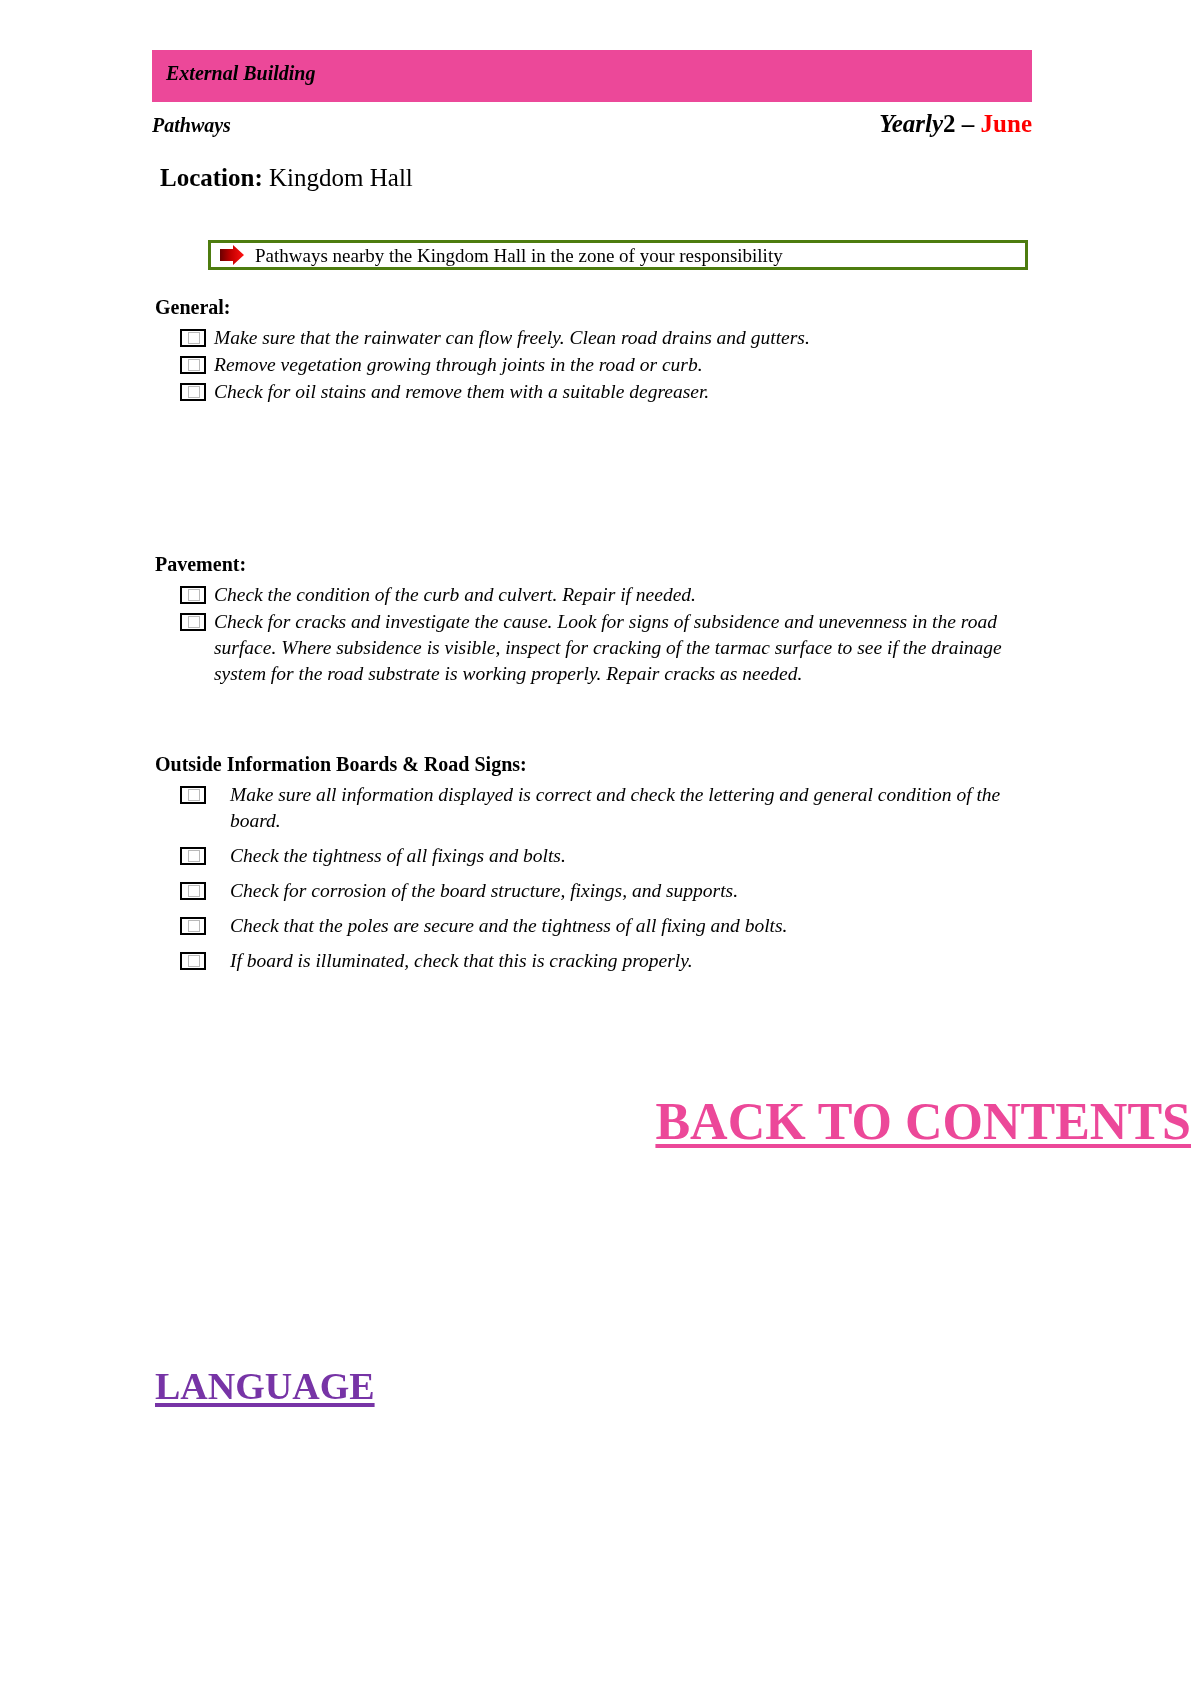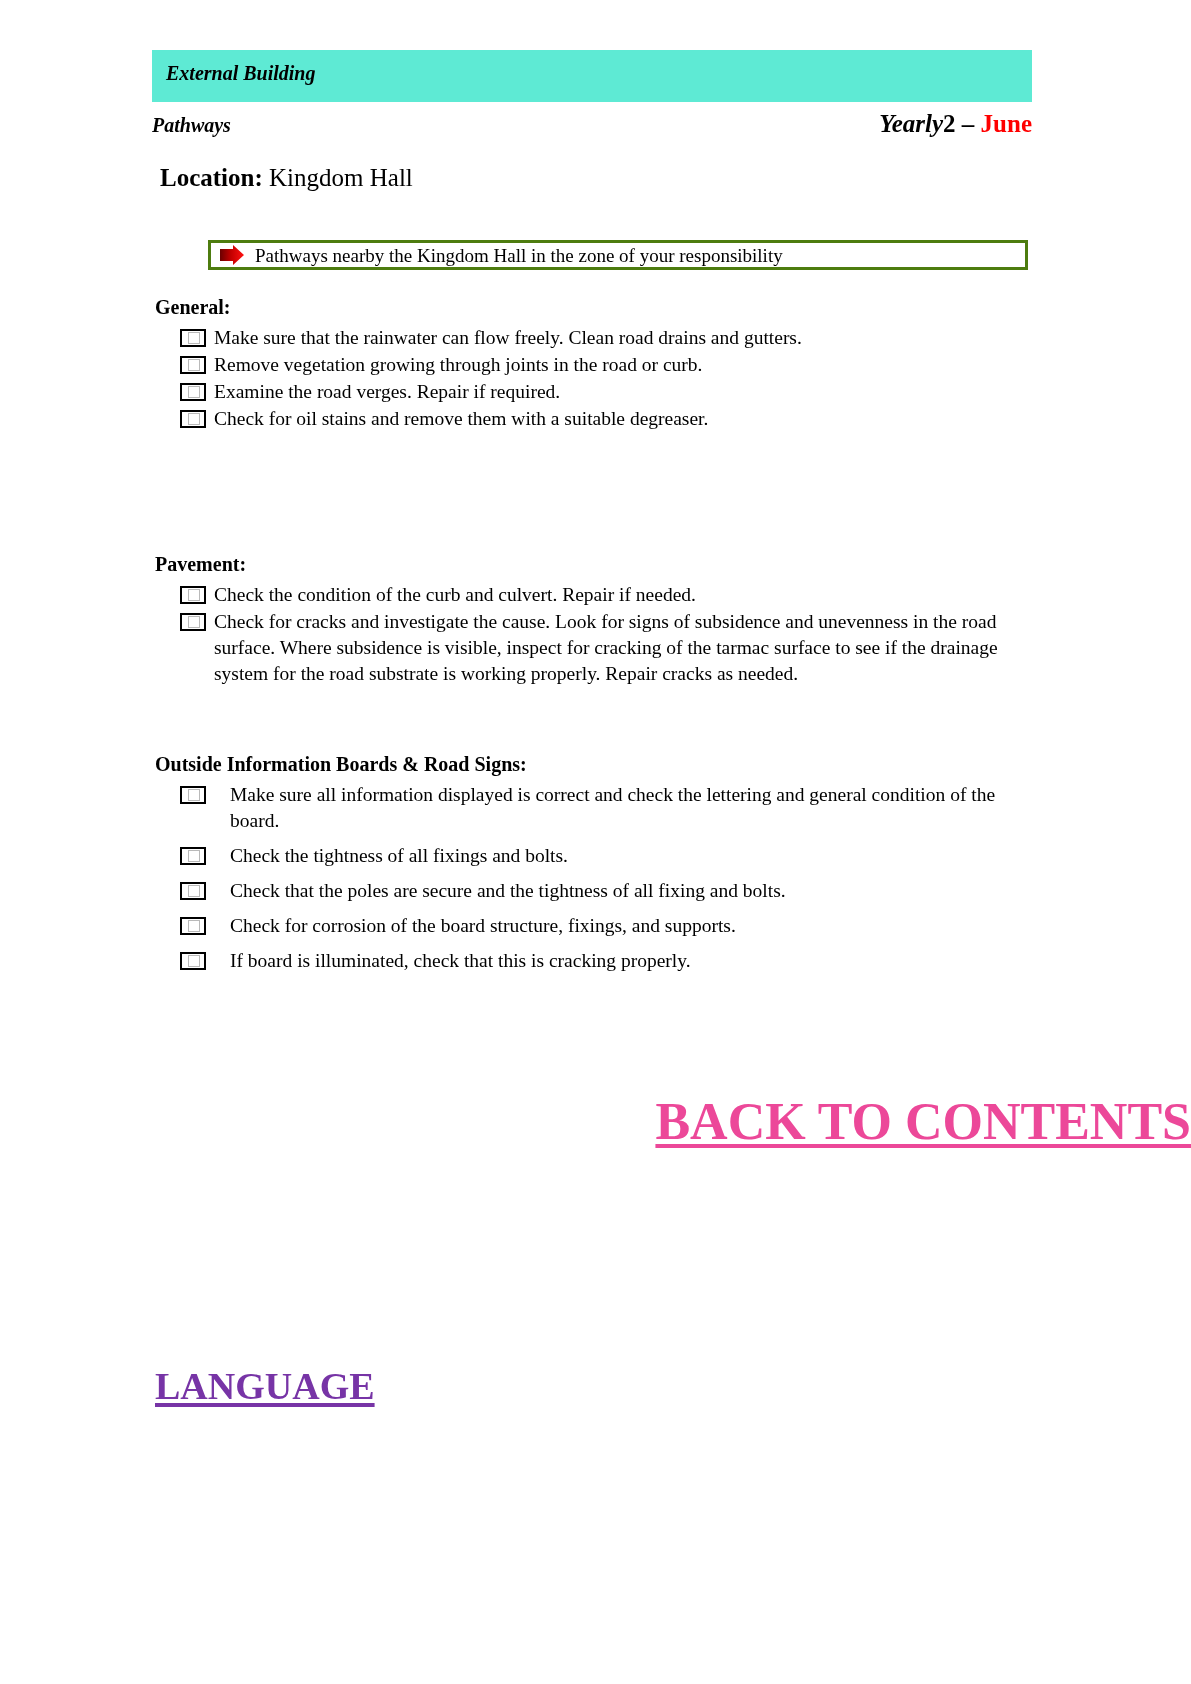--- a/index.html
+++ b/index.html
@@ -23,21 +23,21 @@
     box-sizing: border-box;
   }
 
   
   .header-band {
     position: absolute;
     left: 152px;
     top: 50px;
     width: 880px;
     height: 52px;
-    background: #5eead4;
+    background: #ec4899;
   }
   .header-band-text {
     position: absolute;
     left: 14px;
     top: 12px;
     font-size: 20px;
     font-style: italic;
     font-weight: bold;
     letter-spacing: 0px;
   }
@@ -152,20 +152,21 @@
     left: 6px;
     top: 1px;
     width: 12px;
     height: 12px;
     border: 1px solid #b9b9b9;
     box-sizing: border-box;
   }
   .item-text {
     flex: 1 1 auto;
     padding-right: 10px;
+    font-style: italic;
   }
 
   
   .back-link {
     position: absolute;
     left: 0;
     top: 1092px;
     width: 1191px;
     text-align: right;
     font-size: 52px;
@@ -230,24 +231,20 @@
       <li class="item">
         <span class="checkbox"></span>
         <span class="item-text">Make sure that the rainwater can flow freely. Clean road drains and gutters.</span>
       </li>
       <li class="item">
         <span class="checkbox"></span>
         <span class="item-text">Remove vegetation growing through joints in the road or curb.</span>
       </li>
       <li class="item">
         <span class="checkbox"></span>
-        <span class="item-text">Examine the road verges. Repair if required.</span>
-      </li>
-      <li class="item">
-        <span class="checkbox"></span>
         <span class="item-text">Check for oil stains and remove them with a suitable degreaser.</span>
       </li>
     </ul>
   </div>
 
   <div class="section" style="top:553px;">
     <div class="section-title">Pavement:</div>
     <ul class="items">
       <li class="item">
         <span class="checkbox"></span>
@@ -266,28 +263,28 @@
       <li class="item spaced">
         <span class="checkbox"></span>
         <span class="item-text">Make sure all information displayed is correct and check the lettering and general condition of the board.</span>
       </li>
       <li class="item spaced">
         <span class="checkbox"></span>
         <span class="item-text">Check the tightness of all fixings and bolts.</span>
       </li>
       <li class="item spaced">
         <span class="checkbox"></span>
+        <span class="item-text">Check for corrosion of the board structure, fixings, and supports.</span>
+      </li>
+      <li class="item spaced">
+        <span class="checkbox"></span>
         <span class="item-text">Check that the poles are secure and the tightness of all fixing and bolts.</span>
       </li>
       <li class="item spaced">
         <span class="checkbox"></span>
-        <span class="item-text">Check for corrosion of the board structure, fixings, and supports.</span>
-      </li>
-      <li class="item spaced">
-        <span class="checkbox"></span>
         <span class="item-text">If board is illuminated, check that this is cracking properly.</span>
       </li>
     </ul>
   </div>
 
   <div class="back-link">BACK TO CONTENTS</div>
 
   <div class="language-link">LANGUAGE</div>
 
 </div>

